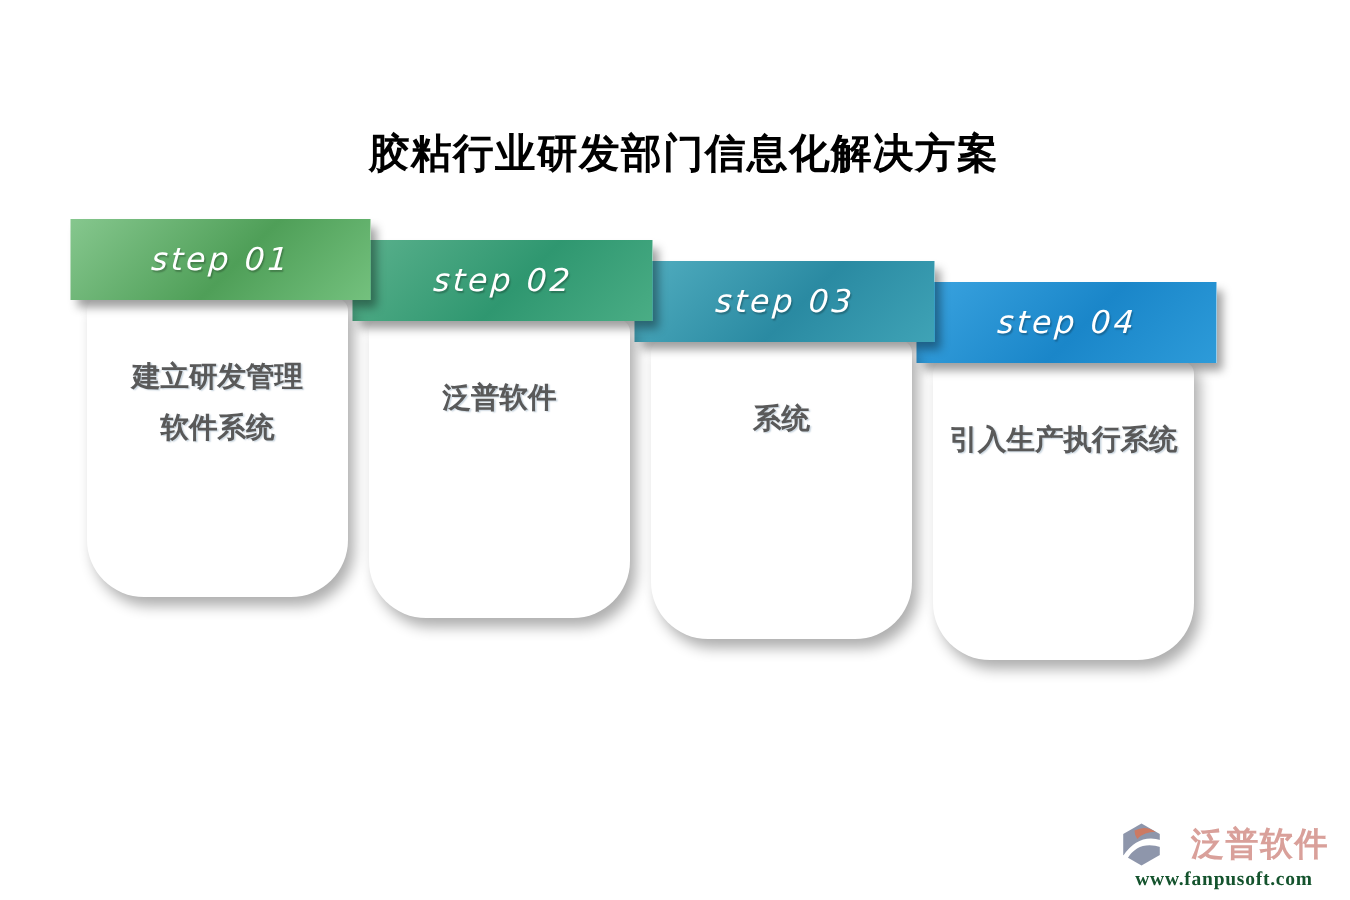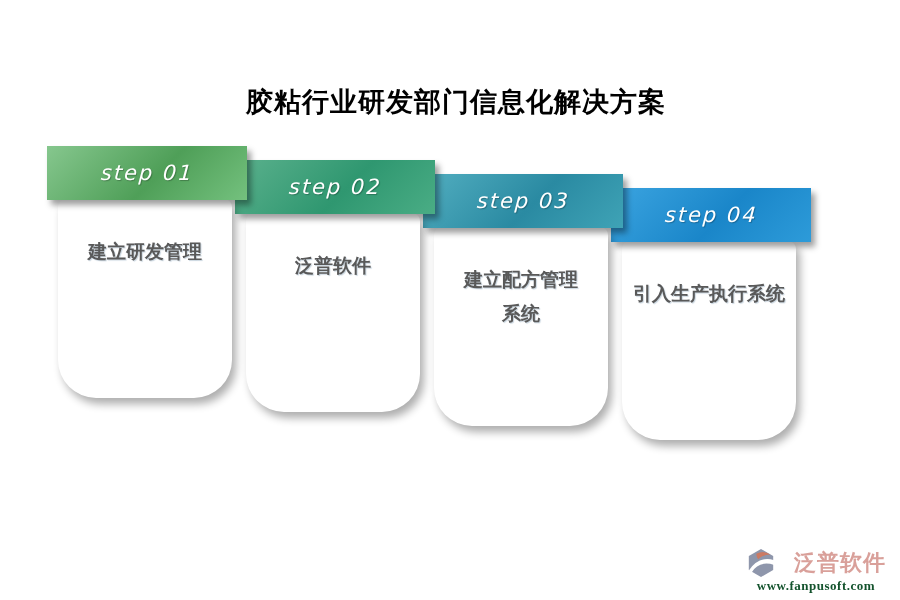--- a/index.html
+++ b/index.html
@@ -59,20 +59,21 @@
 
 <div class="title">胶粘行业研发部门信息化解决方案</div>
 
 <div class="step step1">
   <div class="banner" style="background: linear-gradient(135deg, rgb(134, 199, 142) 0%, rgb(79, 159, 88) 55%, rgb(116, 193, 126) 100%);">
     <span class="label">step 01</span>
   </div>
   <div class="card-body">
     <div class="card-text">
       <div>建立研发管理</div>
+      <div>软件系统</div>
     </div>
   </div>
 </div>
 
 <div class="step step2">
   <div class="banner" style="background: linear-gradient(135deg, rgb(91, 177, 141) 0%, rgb(47, 151, 112) 55%, rgb(74, 173, 133) 100%);">
     <span class="label">step 02</span>
   </div>
   <div class="card-body">
     <div class="card-text">
@@ -80,21 +81,20 @@
     </div>
   </div>
 </div>
 
 <div class="step step3">
   <div class="banner" style="background: linear-gradient(135deg, rgb(82, 174, 192) 0%, rgb(42, 138, 162) 55%, rgb(63, 163, 182) 100%);">
     <span class="label">step 03</span>
   </div>
   <div class="card-body">
     <div class="card-text">
-      <div>建立配方管理</div>
       <div>系统</div>
     </div>
   </div>
 </div>
 
 <div class="step step4">
   <div class="banner" style="background: linear-gradient(135deg, rgb(59, 164, 224) 0%, rgb(26, 134, 201) 55%, rgb(45, 155, 217) 100%);">
     <span class="label">step 04</span>
   </div>
   <div class="card-body">

